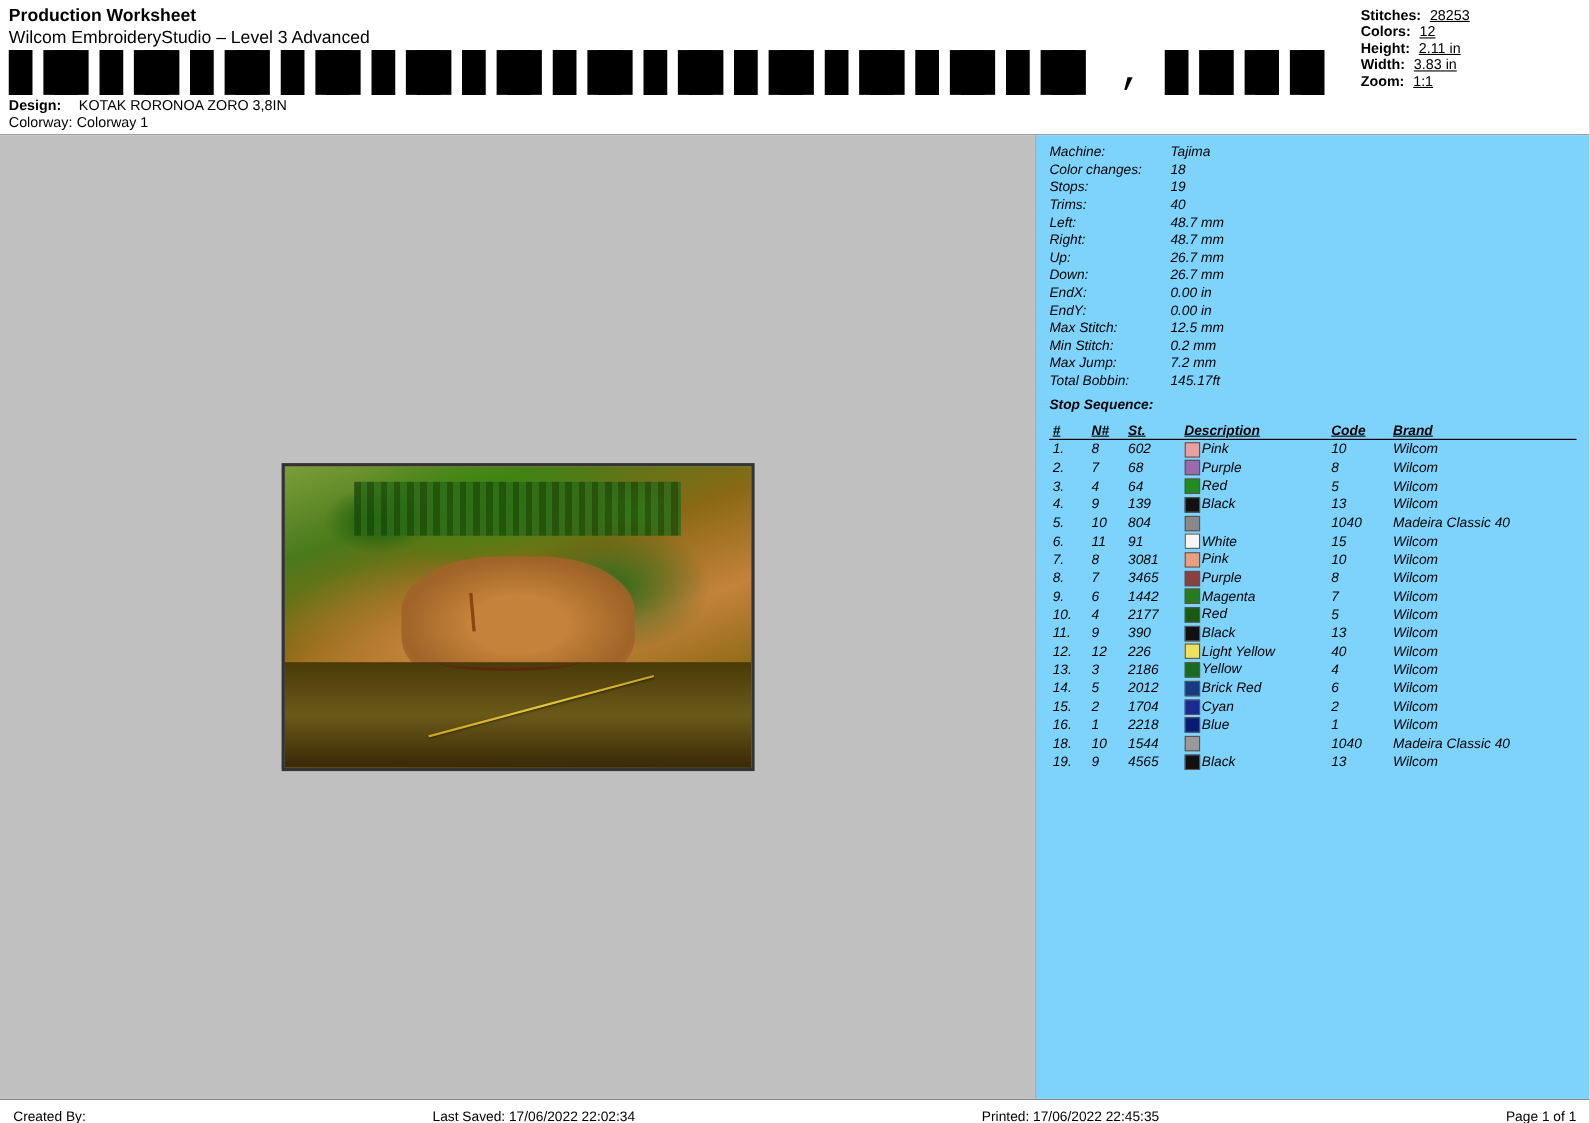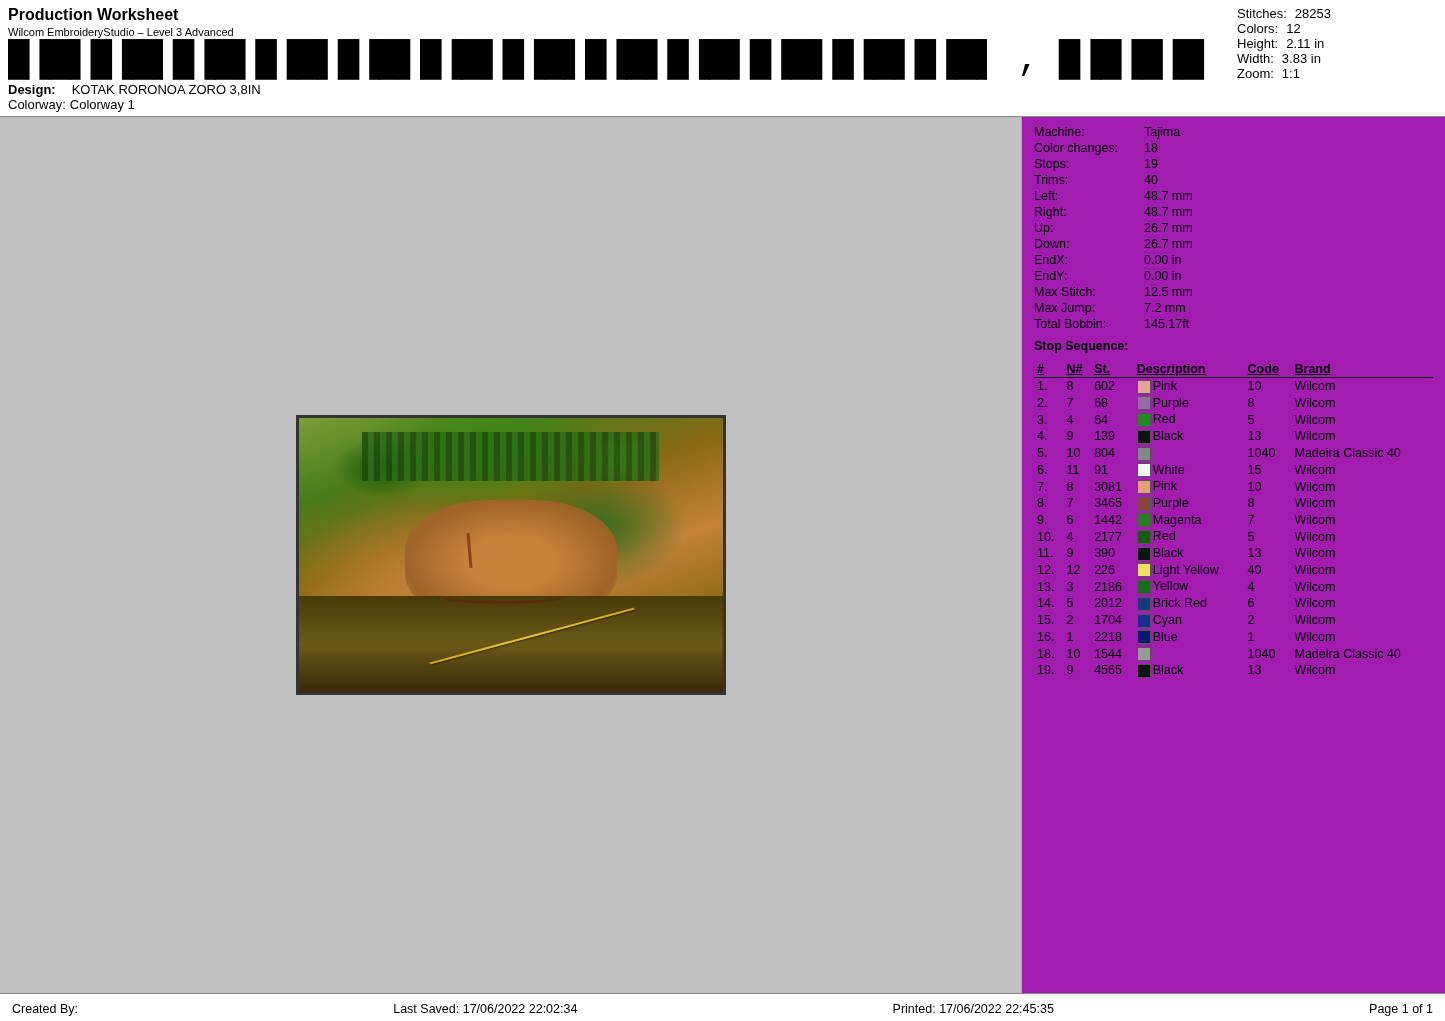--- a/index.html
+++ b/index.html
@@ -19,21 +19,21 @@
       display: flex;
       justify-content: space-between;
       align-items: flex-start;
     }
     #header-left {}
     #header-title {
       font-size: 16px;
       font-weight: bold;
     }
     #header-subtitle {
-      font-size: 11px;
+      font-size: 16px;
       margin-top: 2px;
     }
     #barcode-area {
       margin: 4px 0;
       font-size: 36px;
       letter-spacing: -1px;
       line-height: 1;
       font-family: 'Courier New', monospace;
     }
     #design-line, #colorway-line {
@@ -41,22 +41,22 @@
     }
     #header-right {
       text-align: left;
       font-size: 13px;
       min-width: 200px;
     }
     .header-stat {
       display: flex;
       gap: 8px;
     }
-    .stat-label { font-weight: normal; }
-    .stat-value { font-weight: normal; }
+    .stat-label { font-weight: bold; }
+    .stat-value { font-weight: normal; text-decoration: underline; }
 
     
     #main {
       display: flex;
       height: calc(1021px - 115px - 30px);
     }
 
     
     #preview-area {
       flex: 1;
@@ -134,26 +134,27 @@
     }
     .emb-grin {
       position: absolute;
       top: 62%; left: 33%; width: 30%; height: 6%;
       border-bottom: 3px solid #5a2a0a;
       border-radius: 0 0 50% 50%;
     }
 
     
     #info-panel {
-      width: 424px;
-      background: #a21caf;
+      width: 504px;
+      background: #7dd3fc;
       border-left: 1px solid #aaa;
       padding: 8px 12px;
       font-size: 12.5px;
       overflow-y: auto;
+      font-style: italic;
     }
 
     .info-row {
       display: flex;
       margin-bottom: 2px;
     }
     .info-label {
       width: 110px;
       font-weight: normal;
     }
@@ -302,20 +303,24 @@
       </div>
     <div class="info-row">
         <span class="info-label">EndY:</span>
         <span class="info-value">0.00 in</span>
       </div>
     <div class="info-row">
         <span class="info-label">Max Stitch:</span>
         <span class="info-value">12.5 mm</span>
       </div>
     <div class="info-row">
+        <span class="info-label">Min Stitch:</span>
+        <span class="info-value">0.2 mm</span>
+      </div>
+    <div class="info-row">
         <span class="info-label">Max Jump:</span>
         <span class="info-value">7.2 mm</span>
       </div>
     <div class="info-row">
         <span class="info-label">Total Bobbin:</span>
         <span class="info-value">145.17ft</span>
       </div>
 
     <div class="section-divider">Stop Sequence:</div>
 

